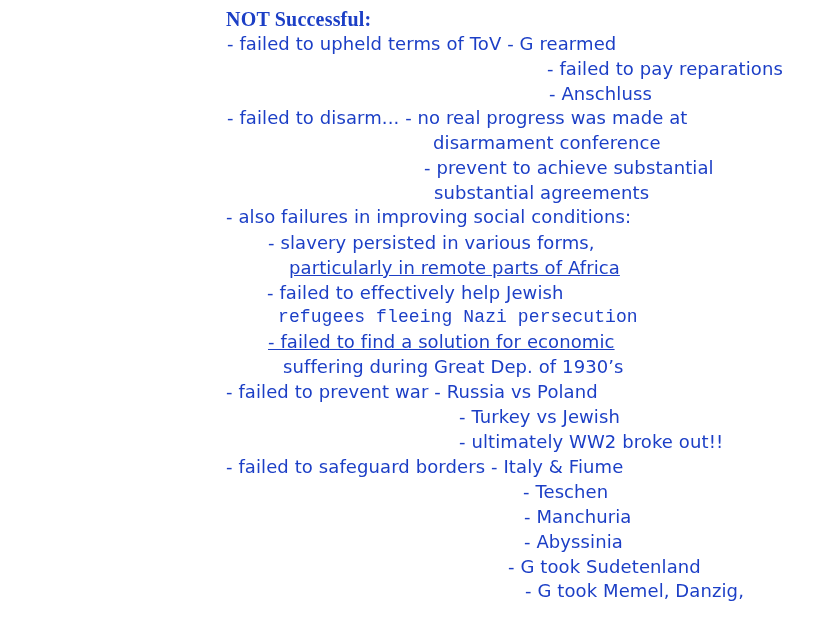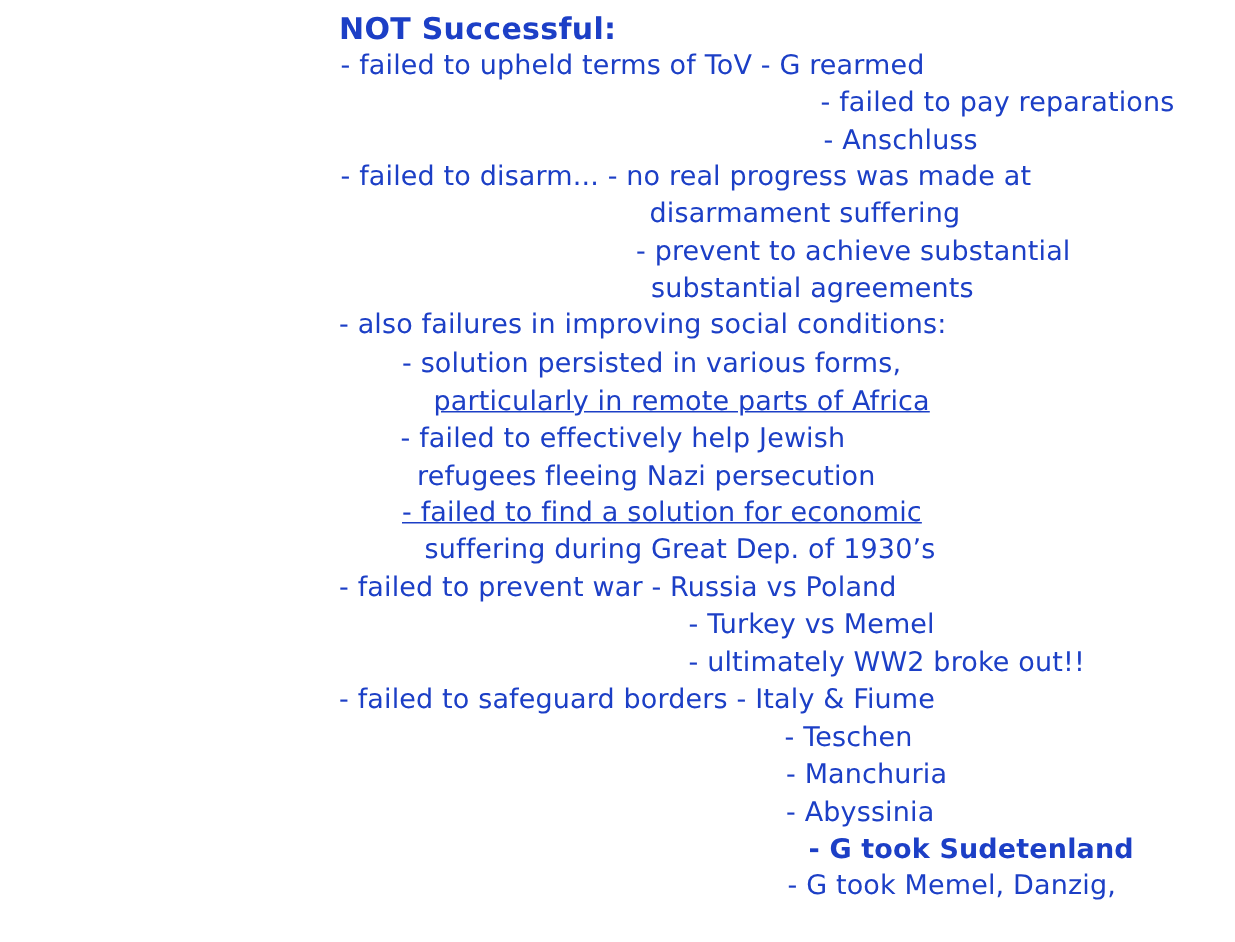--- a/index.html
+++ b/index.html
@@ -21,46 +21,47 @@
     letter-spacing: 0.1px;
   }
   .note-title {
     position: absolute;
     white-space: pre;
     color: var(--ink, #1c3fc6);
     font-size: 20px;
     line-height: 24px;
     font-weight: bold;
     letter-spacing: 0.2px;
+    font-family: Liberation Serif, serif;
   }
 </style>
 </head>
 <body>
 
 <div class="canvas">
   <div class="note-title" style="left: 226px; top: 7px;">NOT Successful:</div>
   <div id="lines">
       <div class="note-line" style="left: 227px; top: 32px;">- failed to upheld terms of ToV - G rearmed</div>
       <div class="note-line" style="left: 547px; top: 57px; text-align: center;">- failed to pay reparations</div>
       <div class="note-line" style="left: 549px; top: 82px;">- Anschluss</div>
       <div class="note-line" style="left: 227px; top: 106px;">- failed to disarm... - no real progress was made at</div>
-      <div class="note-line" style="left: 433px; top: 131px;">disarmament suffering</div>
+      <div class="note-line" style="left: 433px; top: 131px;">disarmament conference</div>
       <div class="note-line" style="left: 424px; top: 156px;">- prevent to achieve substantial</div>
       <div class="note-line" style="left: 434px; top: 181px;">substantial agreements</div>
       <div class="note-line" style="left: 226px; top: 205px;">- also failures in improving social conditions:</div>
-      <div class="note-line" style="left: 268px; top: 231px;">- solution persisted in various forms,</div>
+      <div class="note-line" style="left: 268px; top: 231px;">- slavery persisted in various forms,</div>
       <div class="note-line" style="left: 289px; top: 256px; text-decoration: underline;">particularly in remote parts of Africa</div>
       <div class="note-line" style="left: 267px; top: 281px;">- failed to effectively help Jewish</div>
-      <div class="note-line" style="left: 278px; top: 306px;">refugees fleeing Nazi persecution</div>
+      <div class="note-line" style="left: 278px; top: 306px; font-family: Liberation Mono, monospace;">refugees fleeing Nazi persecution</div>
       <div class="note-line" style="left: 268px; top: 330px; text-decoration: underline;">- failed to find a solution for economic</div>
       <div class="note-line" style="left: 283px; top: 355px;">suffering during Great Dep. of 1930’s</div>
       <div class="note-line" style="left: 226px; top: 380px;">- failed to prevent war - Russia vs Poland</div>
-      <div class="note-line" style="left: 459px; top: 405px;">- Turkey vs Memel</div>
+      <div class="note-line" style="left: 459px; top: 405px;">- Turkey vs Jewish</div>
       <div class="note-line" style="left: 459px; top: 430px;">- ultimately WW2 broke out!!</div>
       <div class="note-line" style="left: 226px; top: 455px;">- failed to safeguard borders - Italy &amp; Fiume</div>
       <div class="note-line" style="left: 523px; top: 480px;">- Teschen</div>
       <div class="note-line" style="left: 524px; top: 505px;">- Manchuria</div>
       <div class="note-line" style="left: 524px; top: 530px;">- Abyssinia</div>
-      <div class="note-line" style="left: 539px; top: 555px; font-weight: bold;">- G took Sudetenland</div>
+      <div class="note-line" style="left: 508px; top: 555px;">- G took Sudetenland</div>
       <div class="note-line" style="left: 525px; top: 579px; text-align: center;">- G took Memel, Danzig,</div>
       <div class="note-line" style="left: 545px; top: 639px; text-decoration: underline;">&amp; P-Corridor</div>
     </div>
 </div>
 
 </body></html>

